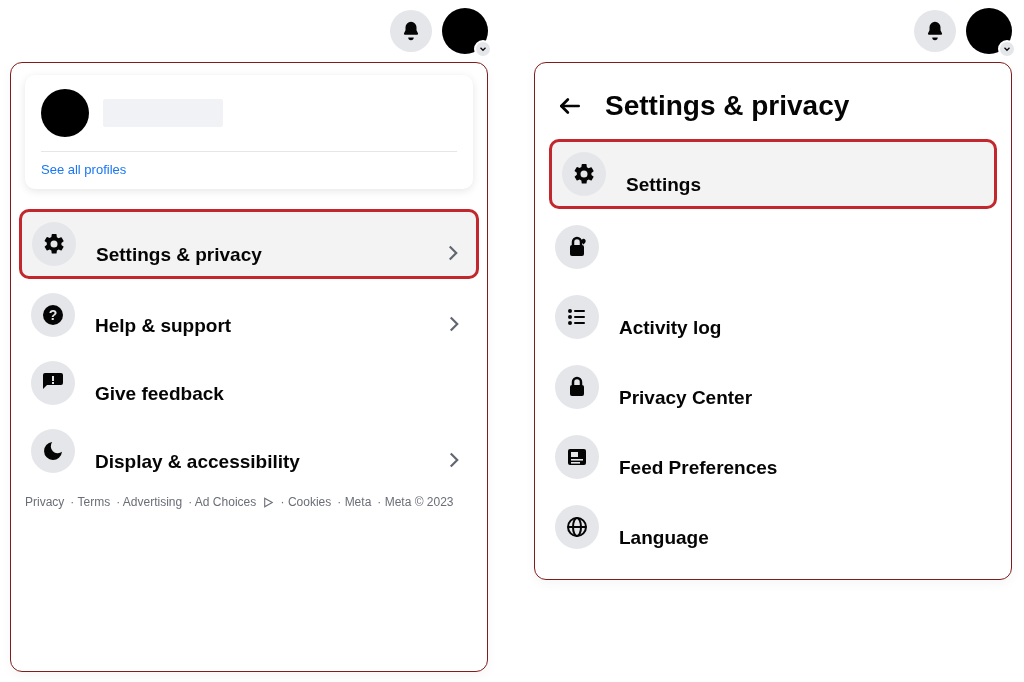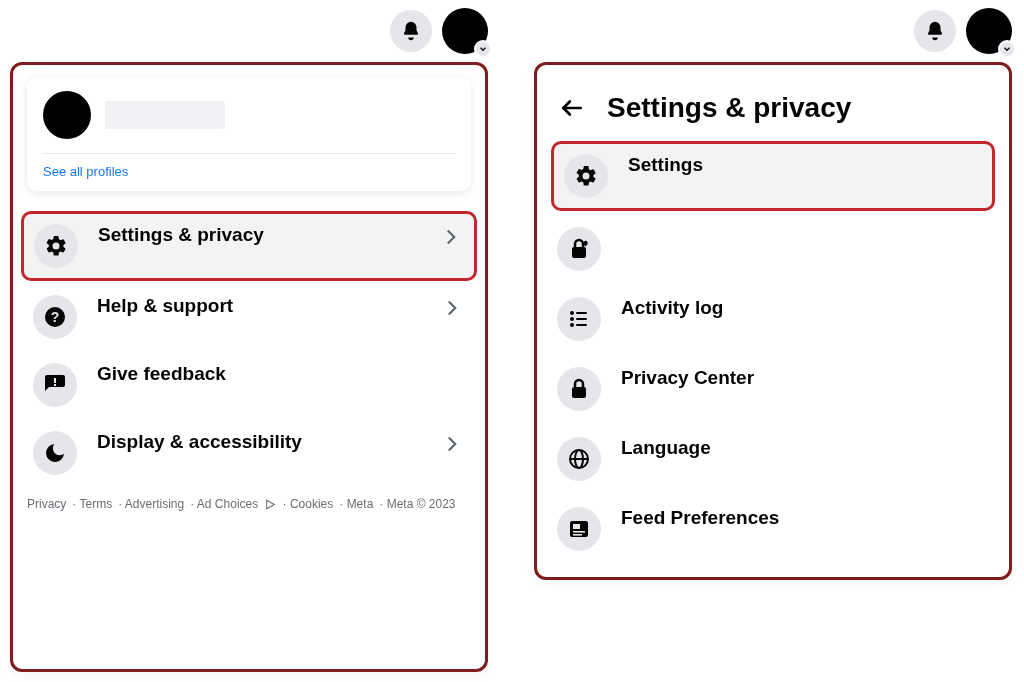--- a/index.html
+++ b/index.html
@@ -29,21 +29,21 @@
     position: absolute; right: -4px; bottom: -4px;
     width: 18px; height: 18px; border-radius: 50%; background: #e4e6ea;
     display: flex; align-items: center; justify-content: center;
     border: 2px solid #fff;
   }
 
   
   .panel {
     position: absolute;
     background: #fff;
-    border: 3px solid #7f1d1d;
+    border: 1px solid #7f1d1d;
     border-radius: 12px;
     box-shadow: 0 4px 12px rgba(0,0,0,0.04);
   }
   .panel.one { top: 62px; left: 10px; width: 478px; height: 610px; padding: 12px 14px 8px; }
   .panel.two { top: 62px; left: 534px; width: 478px; height: 518px; padding: 20px 14px 12px; }
 
   
   .profile-card {
     background: #fff;
     border-radius: 10px;
@@ -51,21 +51,21 @@
     padding: 14px 16px 12px;
     margin-bottom: 20px;
   }
   .profile-row { display: flex; align-items: center; gap: 14px; cursor: pointer; }
   .profile-avatar { width: 48px; height: 48px; border-radius: 50%; background: #000; }
   .profile-name-redact { width: 120px; height: 28px; background: #f0f2f5; border-radius: 2px; }
   .divider { height: 1px; background: #e5e6e9; margin: 14px 0 10px; }
   .see-all { color: #1877f2; font-size: 13px; font-weight: 500; cursor: pointer; }
 
   .menu-item {
-    display: flex; align-items: flex-start; gap: 20px;
+    display: flex; align-items: flex-end; gap: 20px;
     padding: 10px 6px; border-radius: 8px; cursor: pointer;
     margin: 4px 0;
   }
   .menu-item .label { font-size: 19px; font-weight: 600; color: #050505; flex: 1; }
   .icon-pill {
     width: 44px; height: 44px; border-radius: 50%;
     background: #e4e6ea; display: flex; align-items: center; justify-content: center;
     flex-shrink: 0;
   }
   .chev { color: #606770; display: flex; }
@@ -271,36 +271,36 @@
         <svg width="24" height="24" viewBox="0 0 24 24" fill="#050505">
             <rect x="5" y="10" width="14" height="11" rx="2"></rect>
             <path d="M8 10V7a4 4 0 0 1 8 0v3" fill="none" stroke="#050505" stroke-width="2.5"></path>
           </svg>
       </div>
       <span class="label">Privacy Center</span>
     </div>
 
     <div class="menu-item">
       <div class="icon-pill">
+        <svg width="24" height="24" viewBox="0 0 24 24" fill="#050505">
+            <rect x="3" y="4" width="18" height="16" rx="2"></rect>
+            <rect x="6" y="7" width="7" height="5" fill="#e4e6ea"></rect>
+            <rect x="6" y="14" width="12" height="1.6" fill="#e4e6ea"></rect>
+            <rect x="6" y="17" width="9" height="1.6" fill="#e4e6ea"></rect>
+          </svg>
+      </div>
+      <span class="label">Feed Preferences</span>
+    </div>
+
+    <div class="menu-item">
+      <div class="icon-pill">
         <svg width="24" height="24" viewBox="0 0 24 24" fill="none" stroke="#050505" stroke-width="2">
             <circle cx="12" cy="12" r="9"></circle>
             <ellipse cx="12" cy="12" rx="4" ry="9"></ellipse>
             <line x1="3" y1="12" x2="21" y2="12"></line>
           </svg>
       </div>
       <span class="label">Language</span>
     </div>
 
-    <div class="menu-item">
-      <div class="icon-pill">
-        <svg width="24" height="24" viewBox="0 0 24 24" fill="#050505">
-            <rect x="3" y="4" width="18" height="16" rx="2"></rect>
-            <rect x="6" y="7" width="7" height="5" fill="#e4e6ea"></rect>
-            <rect x="6" y="14" width="12" height="1.6" fill="#e4e6ea"></rect>
-            <rect x="6" y="17" width="9" height="1.6" fill="#e4e6ea"></rect>
-          </svg>
-      </div>
-      <span class="label">Feed Preferences</span>
-    </div>
-
   </div>
 
 </div>
 
 </body></html>

